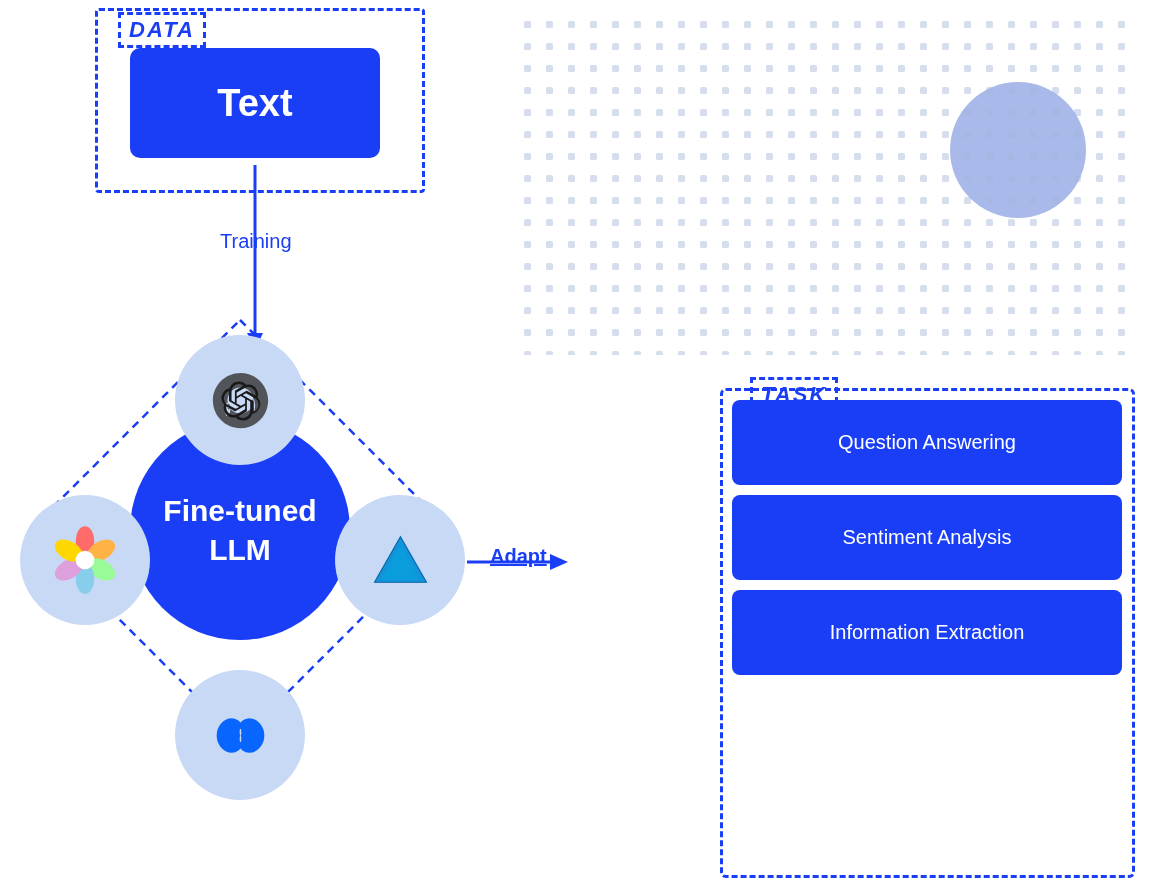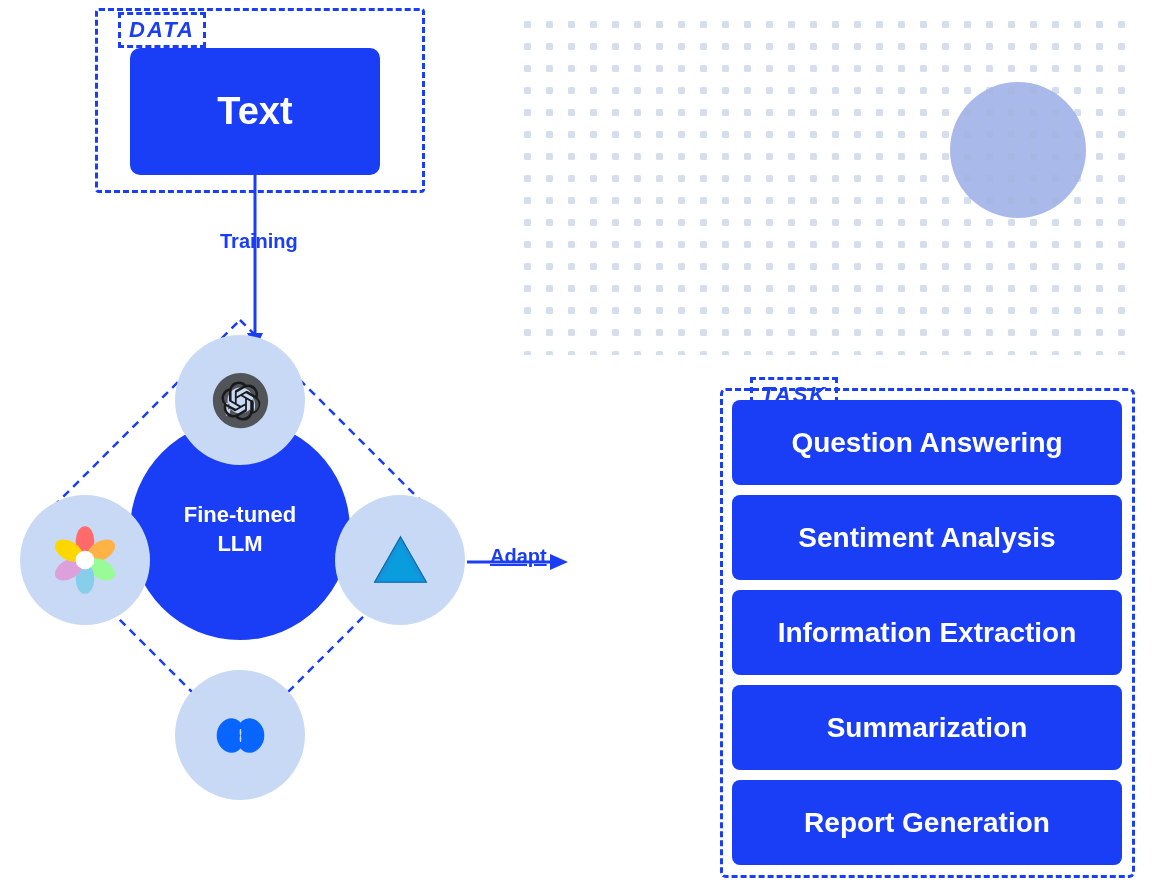--- a/index.html
+++ b/index.html
@@ -42,63 +42,63 @@
       border: 3px dashed #1a3ef5;
       border-radius: 4px;
     }
 
     
     .text-box {
       position: absolute;
       top: 48px;
       left: 130px;
       width: 250px;
-      height: 127px;
+      height: 110px;
       background: #1a3ef5;
       border-radius: 10px;
       display: flex;
       align-items: center;
       justify-content: center;
     }
 
     .text-box-label {
       color: white;
       font-size: 38px;
       font-weight: 800;
     }
 
     
     .training-label {
       position: absolute;
       top: 230px;
       left: 220px;
       color: #1a3ef5;
       font-size: 20px;
-      font-weight: 700;
+      font-weight: 400;
     }
 
     
     .llm-circle {
       position: absolute;
       top: 420px;
       left: 130px;
       width: 220px;
       height: 220px;
       background: #1a3ef5;
       border-radius: 50%;
       display: flex;
       align-items: center;
       justify-content: center;
       flex-direction: column;
       z-index: 10;
     }
 
     .llm-label {
       color: white;
-      font-size: 22px;
+      font-size: 30px;
       font-weight: 800;
       text-align: center;
       line-height: 1.3;
     }
 
     
     .satellite-circle {
       position: absolute;
       width: 130px;
       height: 130px;
@@ -179,22 +179,22 @@
       height: 85px;
       background: #1a3ef5;
       border-radius: 8px;
       display: flex;
       align-items: center;
       justify-content: center;
     }
 
     .task-box-label {
       color: white;
-      font-size: 28px;
-      font-weight: 700;
+      font-size: 20px;
+      font-weight: 400;
       text-align: center;
     }
 
     .task-box-1 { top: 400px; }
     .task-box-2 { top: 495px; }
     .task-box-3 { top: 590px; }
     .task-box-4 { top: 685px; }
     .task-box-5 { top: 780px; }
 
     
@@ -339,20 +339,14 @@
 
   <div class="task-box task-box-1">
     <span class="task-box-label">Question Answering</span>
   </div>
   <div class="task-box task-box-3">
     <span class="task-box-label">Information Extraction</span>
   </div>
   <div class="task-box task-box-2">
     <span class="task-box-label">Sentiment Analysis</span>
   </div>
-  <div class="task-box task-box-4">
-    <span class="task-box-label">Summarization</span>
-  </div>
-  <div class="task-box task-box-5">
-    <span class="task-box-label">Report Generation</span>
-  </div>
 
 </div>
 
 </body></html>

